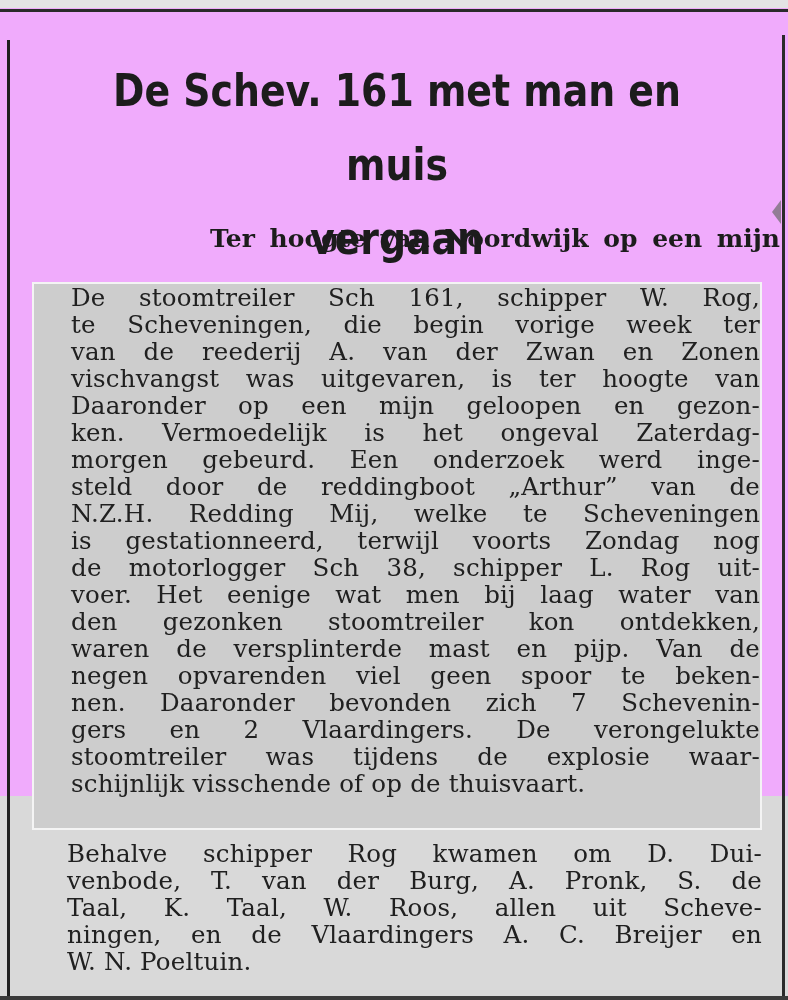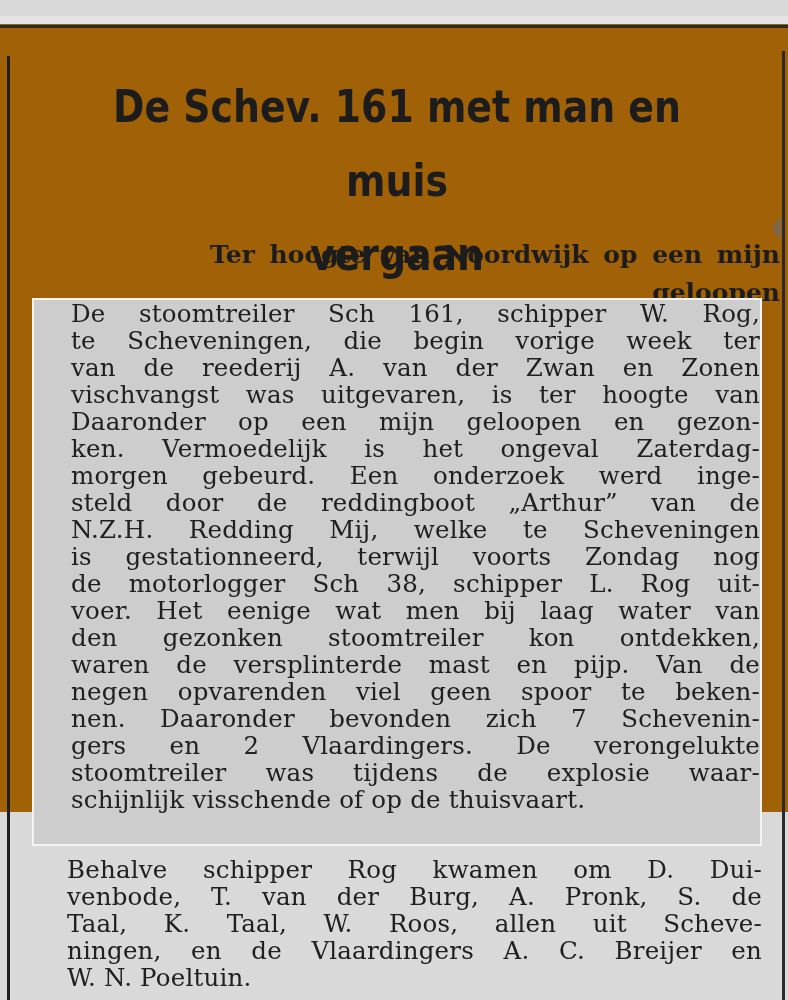--- a/index.html
+++ b/index.html
@@ -10,23 +10,23 @@
       width: 788px;
       height: 1000px;
       background: #d9d9d9;
       position: relative;
       overflow: hidden;
       font-family: "DejaVu Serif", "Liberation Serif", serif;
       color: #1e1e1e;
     }
     .page {
       position: absolute;
-      left: 0; top: 16px;
+      left: 0; top: 0;
       width: 788px; height: 796px;
-      background: #a16207;
+      background: #f0abfc;
     }
     .top-rule {
       position: absolute;
       left: 0; top: 9px;
       width: 788px; height: 3px;
       background: #2a2a2a;
     }
     .top-edge {
       position: absolute;
       left: 0; top: 0;
@@ -135,21 +135,20 @@
   <div class="bottom-rule"></div>
   <div class="smudge"></div>
 
   <div class="headline">
     <div>De Schev. 161 met man en muis</div>
     <div>vergaan</div>
   </div>
 
   <div class="subhead">
     <div>Ter hoogte van Noordwijk op een mijn</div>
-    <div>geloopen</div>
   </div>
 
   <div class="highlight-box"></div>
 
   <div class="body-text para1">
     <span class="line">De stoomtreiler Sch 161, schipper W. Rog,</span>
     <span class="line">te Scheveningen, die begin vorige week ter</span>
     <span class="line">van de reederij A. van der Zwan en Zonen</span>
     <span class="line">vischvangst was uitgevaren, is ter hoogte van</span>
     <span class="line">Daaronder op een mijn geloopen en gezon-</span>

